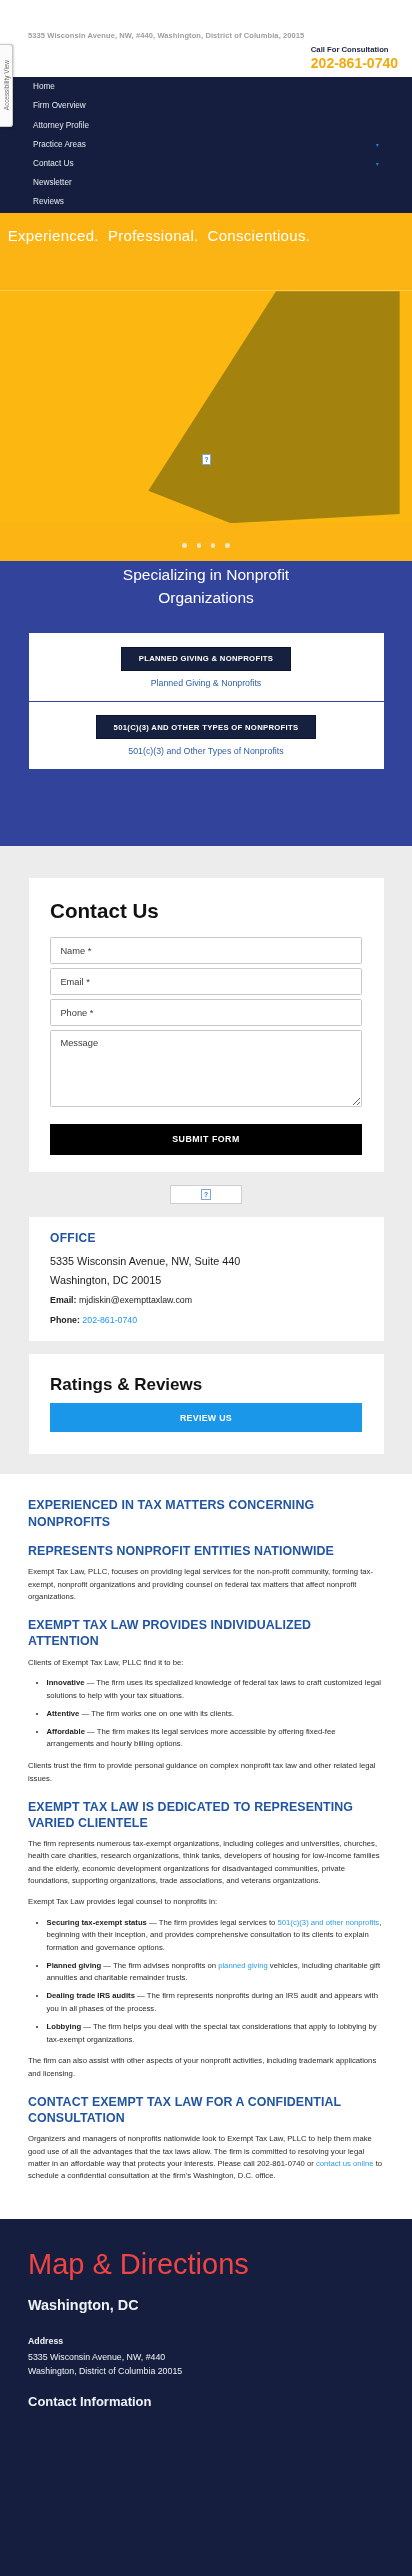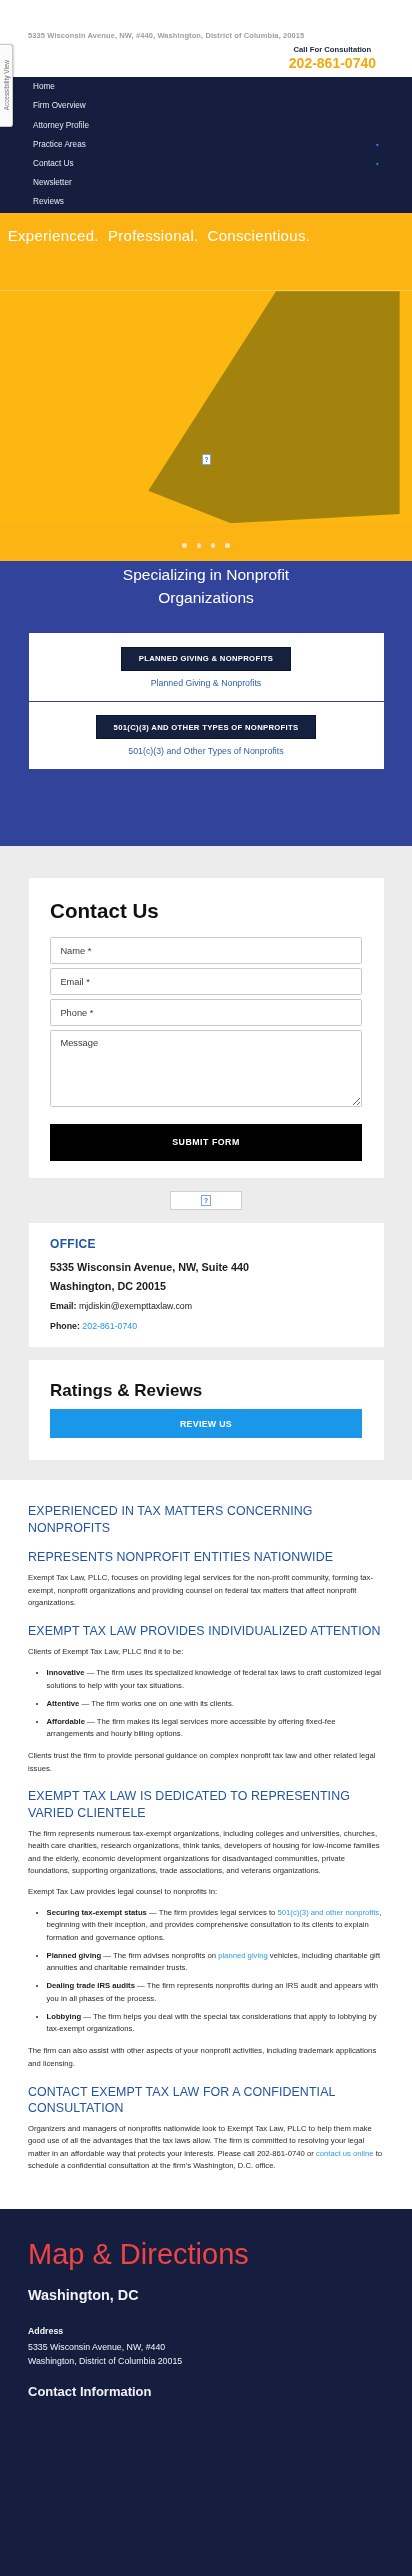--- a/index.html
+++ b/index.html
@@ -24,21 +24,21 @@
     display: flex; align-items: center; justify-content: center; z-index: 20;
     cursor: pointer;
   }
   .acc-tab span {
     writing-mode: vertical-rl; transform: rotate(180deg);
     font-size: 6.4px; color: #6a6a6a; white-space: nowrap;
   }
 
   
   .header { height: 35px; background: #fff; position: relative; }
-  .call-block { position: absolute; right: 36px; top: 3.1px; text-align: center; }
+  .call-block { position: absolute; right: 14px; top: 3.1px; text-align: left; }
   .call-label { font-size: 7.7px; font-weight: 700; color: #1c2340; }
   .hdr-phone { display: block; font-size: 14px; font-weight: 800; color: #f2aa0d; text-decoration: none; margin-top: 1px; }
 
   
   .mainnav { background: #151e3e; padding: 1px 0; }
   .nav-item {
     position: relative; padding: 5.2px 33px; color: #e6e9f2; font-size: 8.2px;
     line-height: 8.8px; cursor: pointer;
   }
   .chev { position: absolute; right: 32px; top: 5.7px; font-size: 5.2px; color: #1e7fd0; }
@@ -90,49 +90,49 @@
   .contact-card { padding: 17.5px 21.6px 17.5px; }
   .contact-title { font-size: 20.6px; font-weight: 700; color: #111; margin: 3.1px 0 14.4px; }
   .fld {
     display: block; width: 100%; height: 27px; border: 0.5px solid #c8c8c8;
     border-radius: 1.5px; margin-bottom: 4px; padding: 0 9.3px;
     font-family: "Liberation Sans", sans-serif; font-size: 9.3px; color: #333;
   }
   .fld::placeholder { color: #3c3c3c; opacity: 1; }
   textarea.fld { height: 77px; padding-top: 7.2px; resize: vertical; }
   .submit-btn {
-    display: block; width: 100%; height: 37px; margin-top: 16.5px; background: #000;
+    display: block; width: 100%; height: 31px; margin-top: 16.5px; background: #000;
     color: #fff; border: none; font-family: "Liberation Sans", sans-serif;
     font-size: 8.8px; font-weight: 700; letter-spacing: 0.5px; cursor: pointer;
   }
   .logo-strip { display: flex; justify-content: center; margin: 12.4px 0; }
   .img-ph {
     width: 72px; height: 19.6px; background: #fff; border: 0.5px solid #cfcfcf;
     display: flex; align-items: center; justify-content: center;
   }
   .office-card { padding: 14.4px 21.6px 16.5px; }
   .office-heading { font-size: 12px; font-weight: 800; color: #2155a3; letter-spacing: 0.3px; }
-  .office-addr { font-size: 10.8px; font-weight: 700; color: #1d1d1d; margin-top: 10.3px; }
+  .office-addr { font-size: 10.8px; font-weight: 400; color: #1d1d1d; margin-top: 10.3px; }
   .office-addr + .office-addr { margin-top: 6.7px; }
   .office-row { margin-top: 9.3px; font-size: 8.8px; color: #222; }
   .office-row b { font-weight: 700; }
   .office-phone { color: #2196f3; text-decoration: none; }
   .ratings-card { margin-top: 13.4px; padding: 20.6px 21.6px 21.6px; }
   .ratings-heading { font-size: 17px; font-weight: 800; color: #141414; }
   .btn-outline, .btn-solid {
     display: flex; align-items: center; justify-content: center; height: 29px;
     font-size: 8.8px; font-weight: 700; letter-spacing: 0.3px; text-decoration: none; cursor: pointer;
   }
   .btn-outline { margin-top: 16.5px; border: 0.5px solid #1a97e8; color: #1a97e8; background: #fff; }
   .btn-solid { margin-top: 8.2px; background: #1a97e8; color: #fff; }
 
   
   .content { background: #fff; padding: 23px 28px 28px; }
   .content h2 {
-    color: #2155a3; font-size: 12.4px; font-weight: 400; line-height: 1.3;
+    color: #2155a3; font-size: 12.4px; font-weight: 700; line-height: 1.3;
     margin: 13.4px 0 7.2px; letter-spacing: 0.1px;
   }
   .content h2:first-child { margin-top: 0; }
   .content p { font-size: 7.7px; line-height: 1.62; margin: 0 0 8.2px; color: #2b2b2b; }
   .content ul { padding-left: 18.5px; margin: 2.1px 0 9.3px; }
   .content li { font-size: 7.7px; line-height: 1.62; margin-bottom: 5.7px; color: #2b2b2b; }
   .content li b { color: #1d1d1d; }
   .ilink { color: #2d9de3; text-decoration: none; }
 
   

